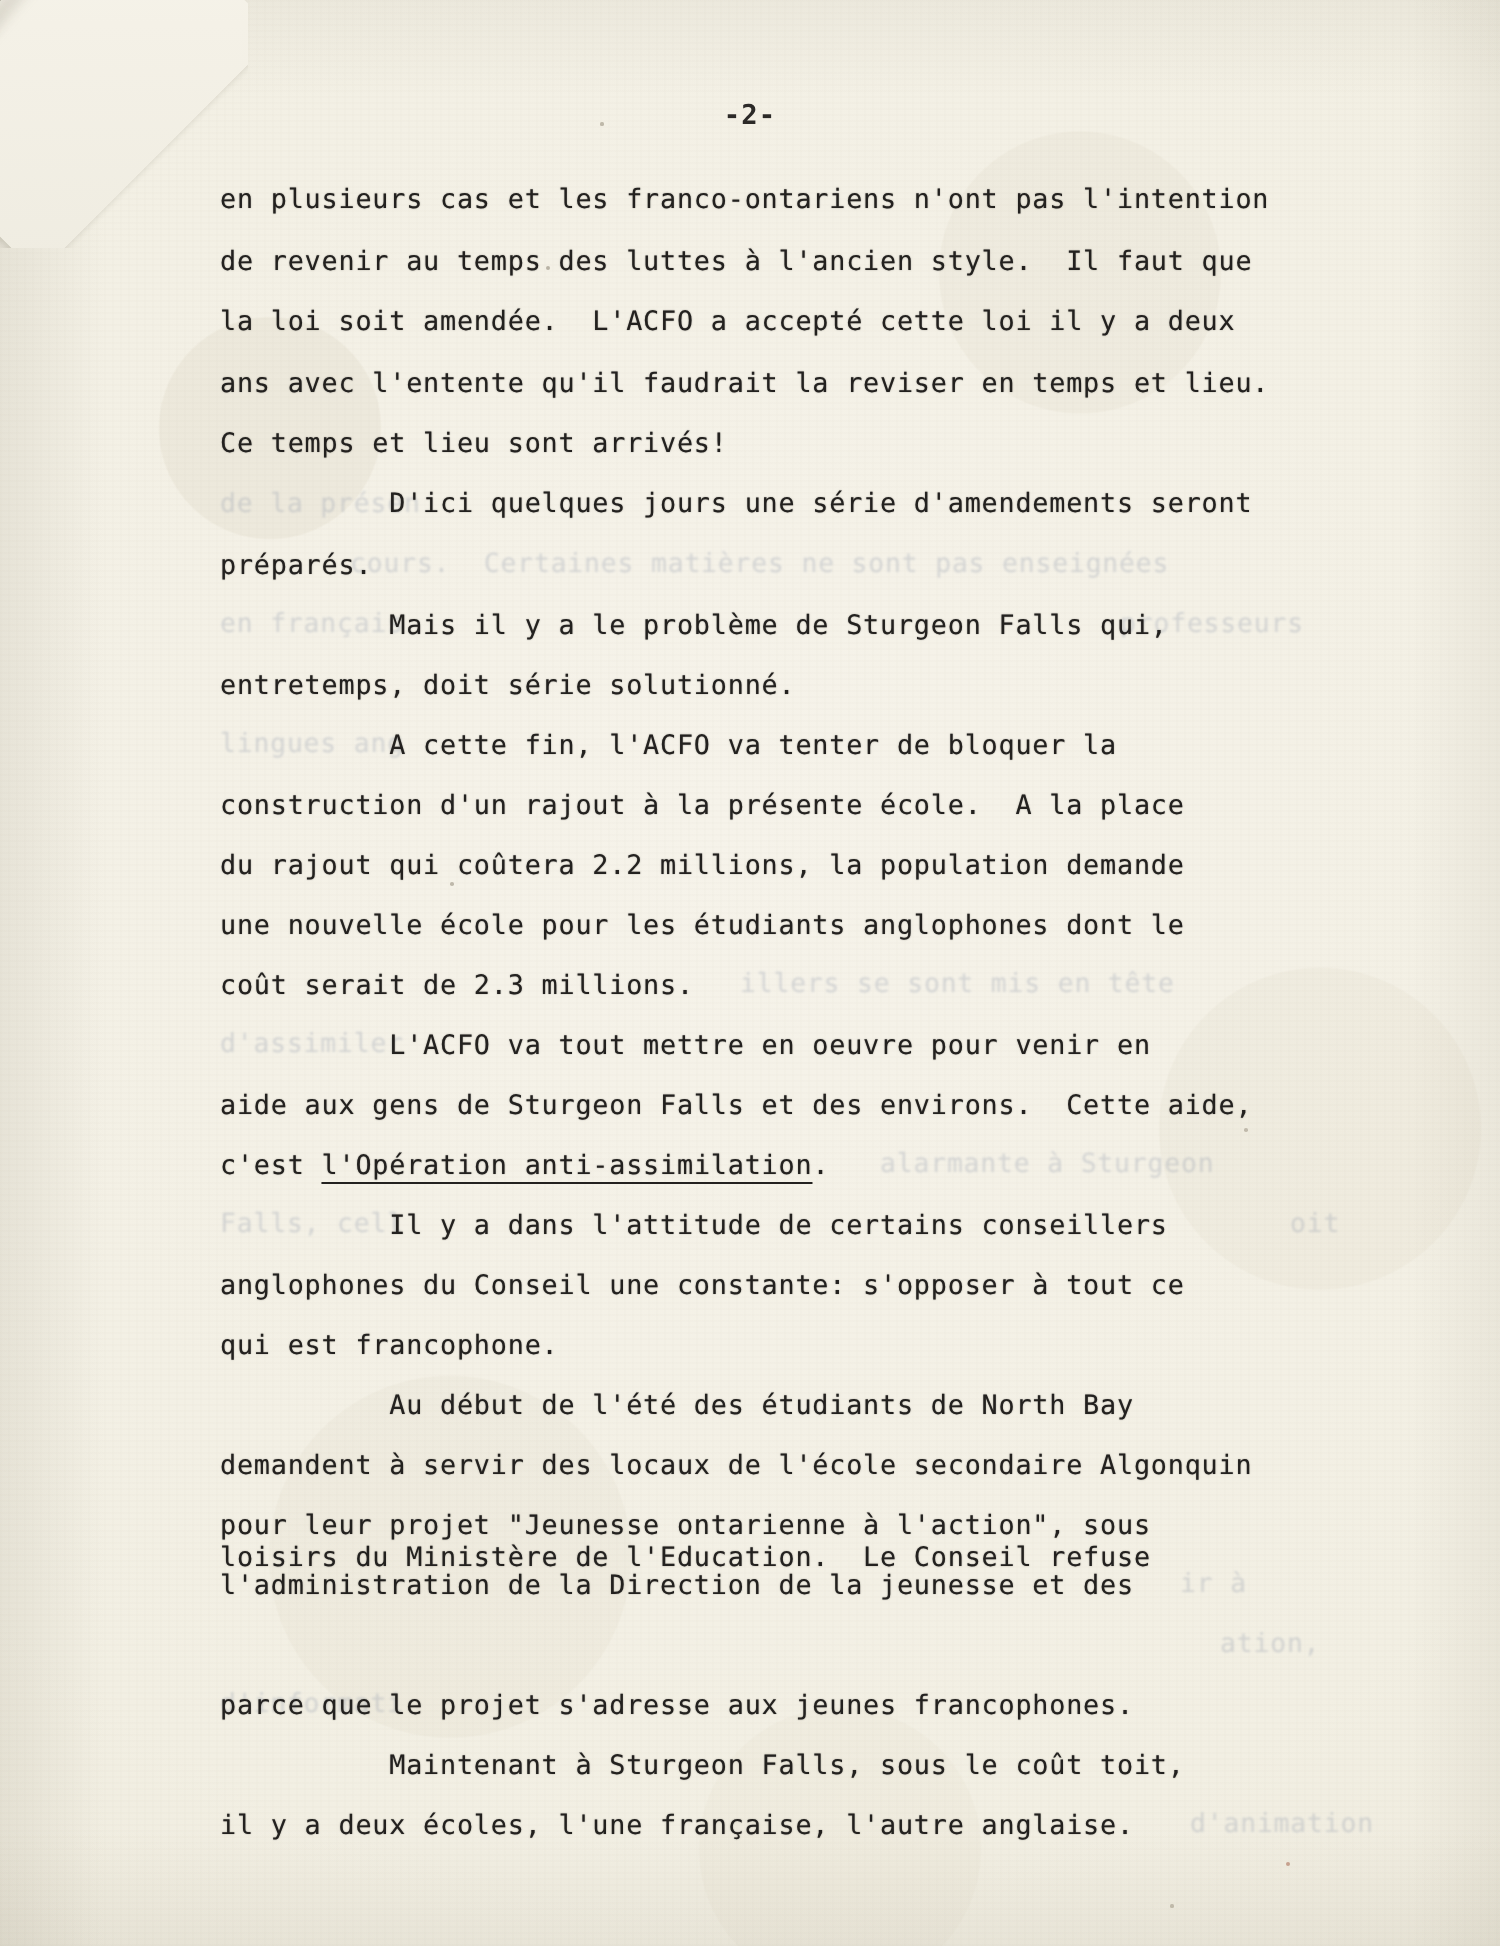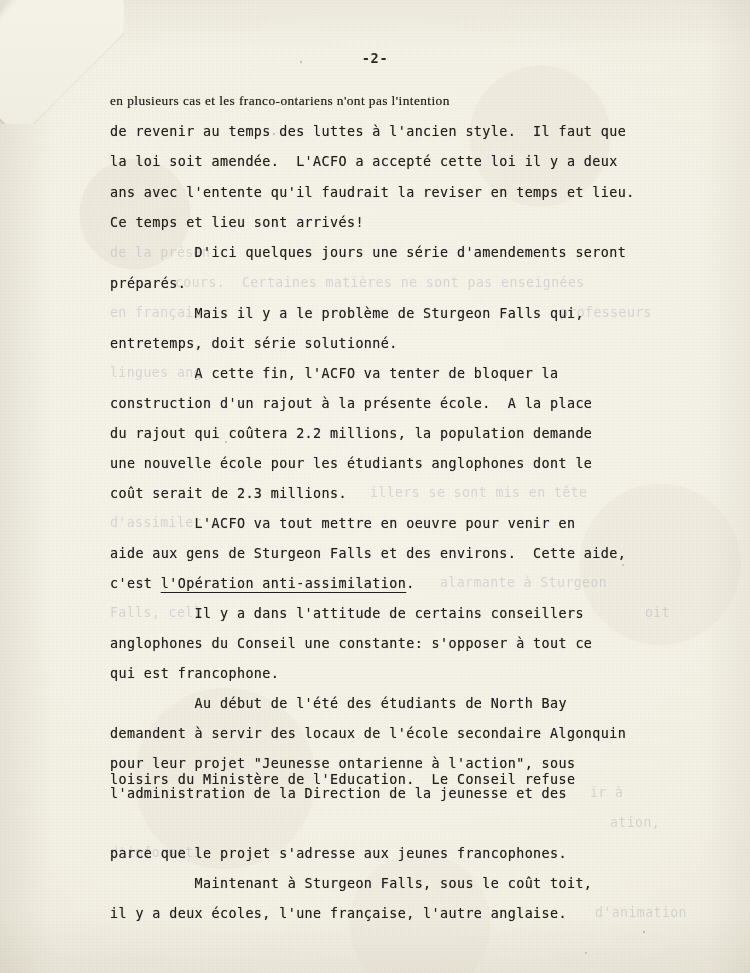--- a/index.html
+++ b/index.html
@@ -193,21 +193,21 @@
       <div class="verso-line" style="top: 605px; left: 645px;">oit</div>
       <div class="verso-line" style="top: 785px; left: 590px;">ir à</div>
       <div class="verso-line" style="top: 815px; left: 610px;">ation,</div>
       <div class="verso-line" style="top: 845px; left: 110px;">d'informati</div>
       <div class="verso-line" style="top: 905px; left: 595px;">d'animation</div>
     </div>
 
   <div class="text-layer recto-layer">
     <div class="page-number">-2-</div>
     <div id="body-lines">
-        <div class="line" style="top: 93px; font-family: Liberation Serif, serif;">en plusieurs cas et les franco-ontariens n'ont pas l'intention</div>
+        <div class="line" style="top: 93px;">en plusieurs cas et les franco-ontariens n'ont pas l'intention</div>
         <div class="line" style="top: 124px;">de revenir au temps des luttes à l'ancien style.  Il faut que</div>
         <div class="line" style="top: 154px;">la loi soit amendée.  L'ACFO a accepté cette loi il y a deux</div>
         <div class="line" style="top: 185px;">ans avec l'entente qu'il faudrait la reviser en temps et lieu.</div>
         <div class="line" style="top: 215px;">Ce temps et lieu sont arrivés!</div>
         <div class="line" style="top: 245px;">          D'ici quelques jours une série d'amendements seront</div>
         <div class="line" style="top: 276px;">préparés.</div>
         <div class="line" style="top: 306px;">          Mais il y a le problème de Sturgeon Falls qui,</div>
         <div class="line" style="top: 336px;">entretemps, doit série solutionné.</div>
         <div class="line" style="top: 366px;">          A cette fin, l'ACFO va tenter de bloquer la</div>
         <div class="line" style="top: 396px;">construction d'un rajout à la présente école.  A la place</div>

